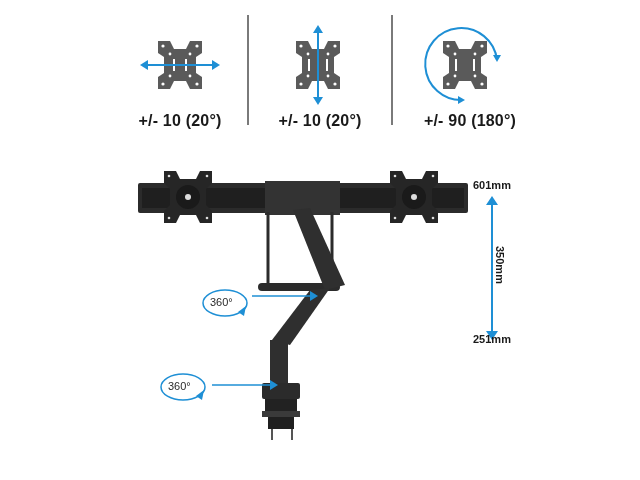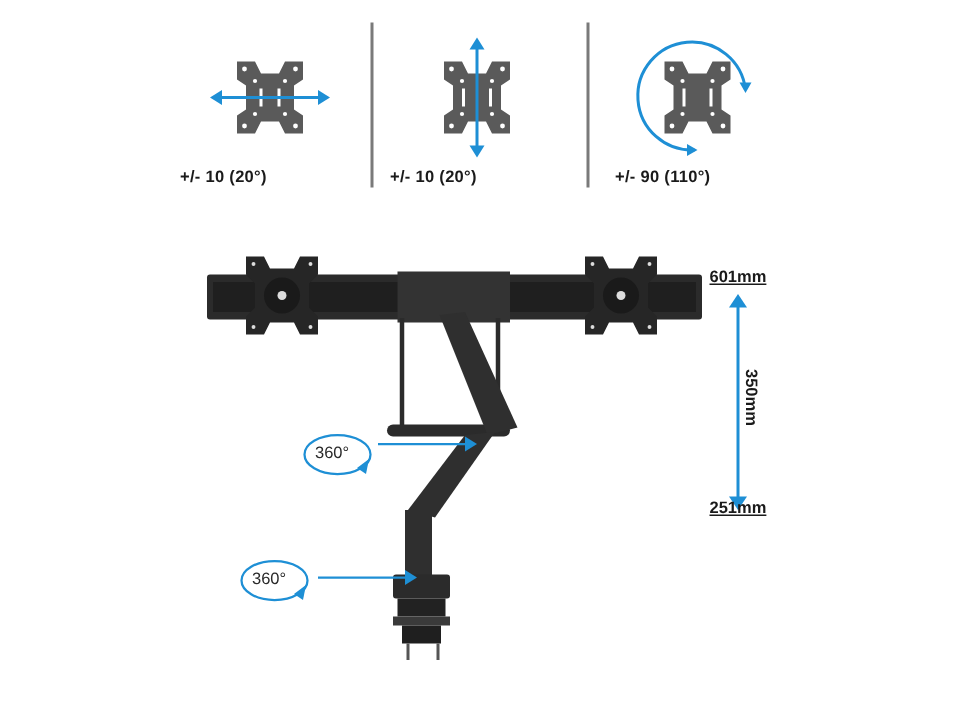--- a/index.html
+++ b/index.html
@@ -1,22 +1,22 @@
 <!DOCTYPE html>
 <html><head>
 <meta charset="utf-8">
 <style>
   html, body { margin: 0; padding: 0; background: #ffffff; }
   body { width: 640px; height: 480px; position: relative; overflow: hidden;
          font-family: "Liberation Sans", sans-serif; }
   .abs { position: absolute; }
   .divider { position: absolute; width: 2px; background: #7a7a7a; top: 15px; height: 110px; }
-  .caption { position: absolute; font-size: 11px; font-weight: bold; color: #1a1a1a;
-             width: 120px; letter-spacing: 0.2px; }
-  .dim-label { position: absolute; font-size: 11px; font-weight: bold; color: #1a1a1a; text-decoration: underline; }
+  .caption { position: absolute; font-size: 16px; font-weight: bold; color: #1a1a1a;
+             text-align: center; width: 120px; letter-spacing: 0.2px; }
+  .dim-label { position: absolute; font-size: 11px; font-weight: bold; color: #1a1a1a; }
   .dim-mid { position: absolute; font-size: 11px; font-weight: bold; color: #1a1a1a;
              transform: rotate(90deg); transform-origin: center; white-space: nowrap; }
 </style>
 </head>
 <body>
 
 <div class="abs" style="left:120px;top:20px;width:120px;height:120px;">
   <svg width="120" height="100">
     <g transform="translate(60,45)" fill="#5a5a5a">
       <path d="M-22,-24 L-10,-24 L-6,-16 L6,-16 L10,-24 L22,-24 L22,-12 L16,-8 L16,8 L22,12 L22,24 L10,24 L6,16 L-6,16 L-10,24 L-22,24 L-22,12 L-16,8 L-16,-8 L-22,-12 Z"></path>
@@ -88,21 +88,21 @@
         <rect x="-10" y="-6" width="2" height="12"></rect>
           <rect x="8" y="-6" width="2" height="12"></rect>
       </g>
     </g>
     <g stroke="#1e8fd5" stroke-width="2" fill="none">
       <path d="M53,80 A36,36 0 1,1 87,40"></path>
       <path d="M87,42 L83,35 L91,35 Z" fill="#1e8fd5" stroke="none"></path>
       <path d="M55,80 L48,76 L48,84 Z" fill="#1e8fd5" stroke="none"></path>
     </g>
   </svg>
-  <div class="caption" style="left:0;top:92px;">+/- 90 (110°)</div>
+  <div class="caption" style="left:0;top:92px;">+/- 90 (180°)</div>
 </div>
 
 <svg class="abs" style="left:0;top:0;" width="640" height="480">
 
   <g fill="#2b2b2b">
     <rect x="138" y="183" width="330" height="30" rx="2"></rect>
     <rect x="142" y="188" width="322" height="20" fill="#1f1f1f"></rect>
     <rect x="265" y="181" width="75" height="34" fill="#333"></rect>
   </g>
 

